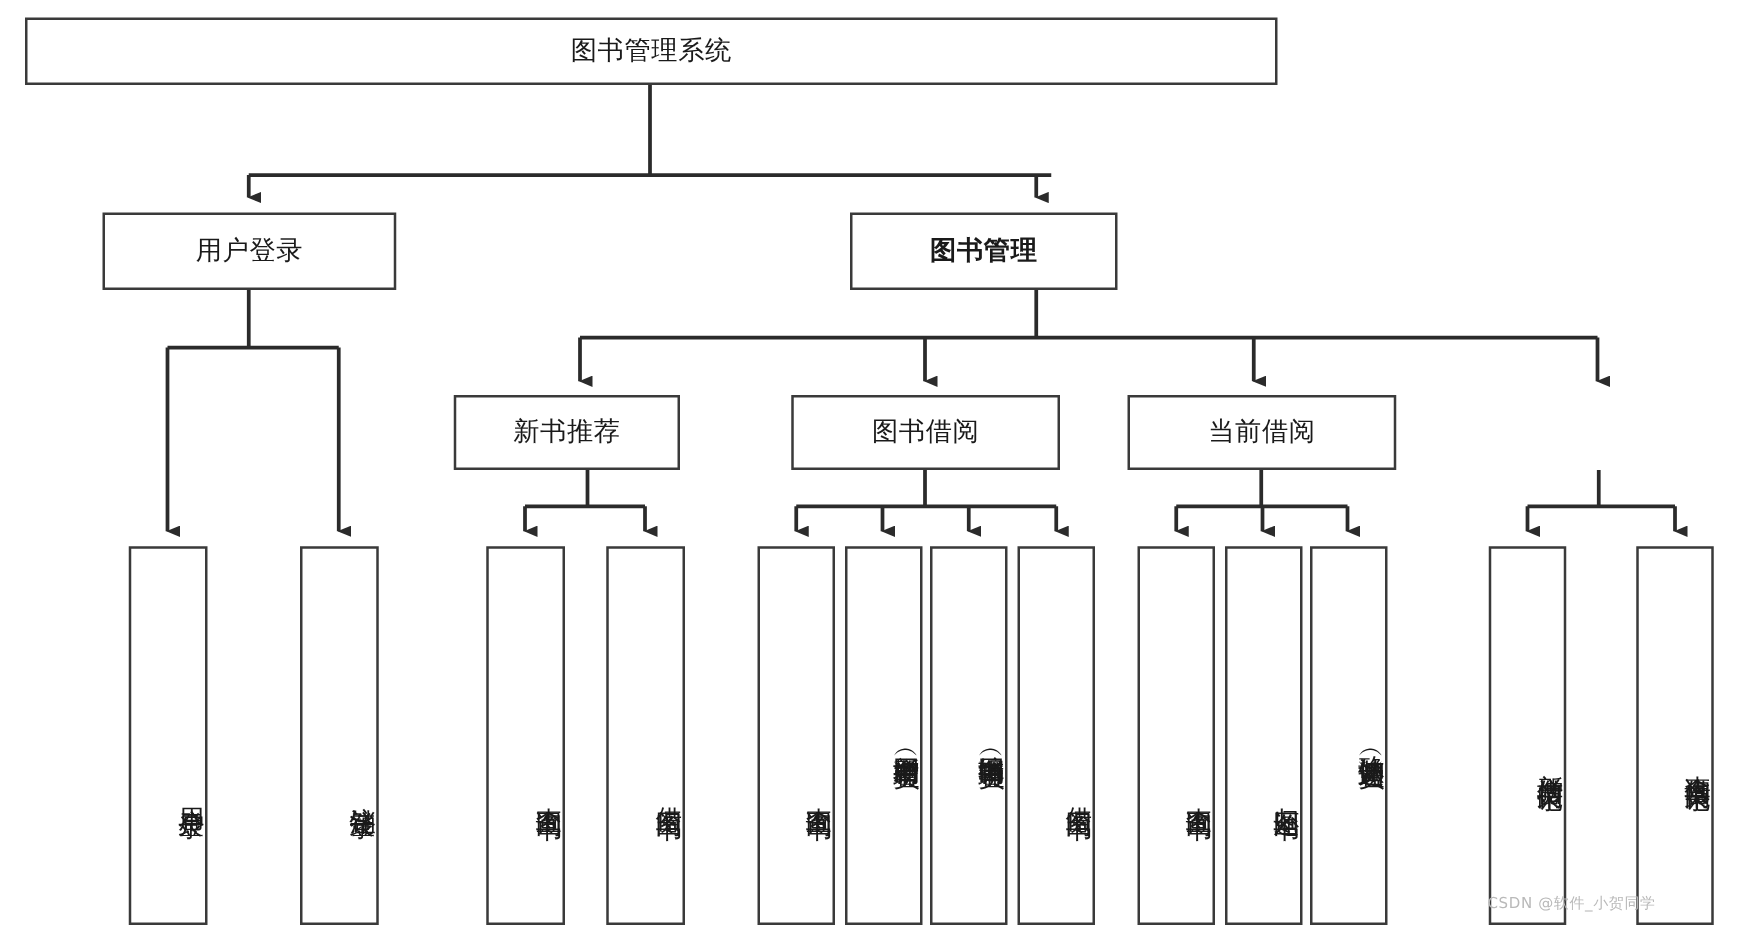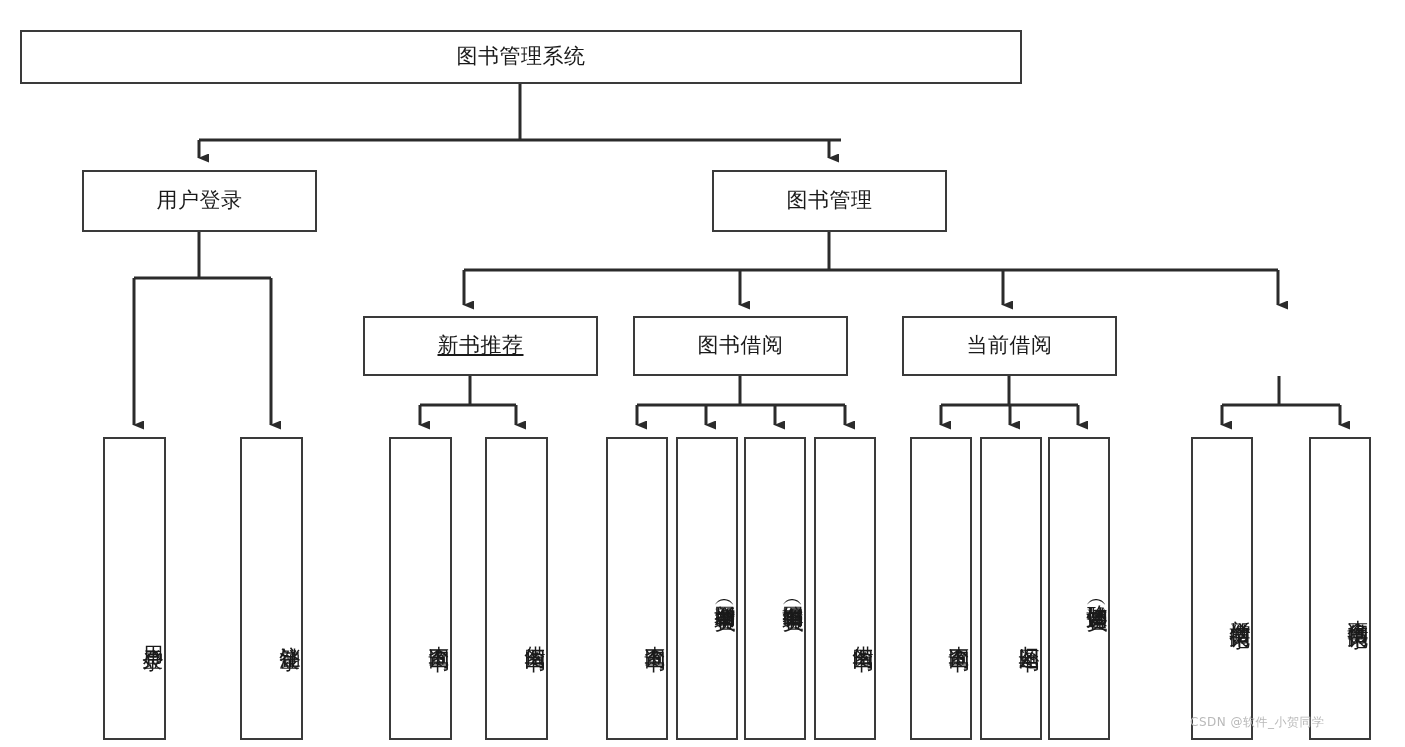--- a/index.html
+++ b/index.html
@@ -117,32 +117,32 @@
       <path d="M1010,405 L1010,425" marker-end="url(#arrowhead)"></path>
       <path d="M1078,405 L1078,425" marker-end="url(#arrowhead)"></path>
 
       <path d="M1279,376 L1279,405"></path>
       <path d="M1222,405 L1340,405"></path>
       <path d="M1222,405 L1222,425" marker-end="url(#arrowhead)"></path>
       <path d="M1340,405 L1340,425" marker-end="url(#arrowhead)"></path>
     </g>
   </svg>
 
-  <div class="node node-h" style="left:20px; top:30px; width:1002px; height:54px;">
+  <div class="node node-h" style="left:20px; top:14px; width:1002px; height:54px;">
     <span>图书管理系统</span>
   </div>
 
   <div class="node node-h" style="left:82px; top:170px; width:235px; height:62px;">
     <span>用户登录</span>
   </div>
-  <div class="node node-h" style="left:712px; top:170px; width:235px; height:62px;">
+  <div class="node node-h" style="left:680px; top:170px; width:214px; height:62px;font-weight:bold;">
     <span>图书管理</span>
   </div>
 
-  <div class="node node-h" style="left:363px; top:316px; width:235px; height:60px;text-decoration:underline;">
+  <div class="node node-h" style="left:363px; top:316px; width:181px; height:60px;">
     <span>新书推荐</span>
   </div>
   <div class="node node-h" style="left:633px; top:316px; width:215px; height:60px;text-align:center;">
     <span>图书借阅</span>
   </div>
   <div class="node node-h" style="left:902px; top:316px; width:215px; height:60px;text-align:center;">
     <span>当前借阅</span>
   </div>
 
   <div class="node node-v" style="left:103px; top:437px; width:63px; height:303px; padding-top:88px;">

